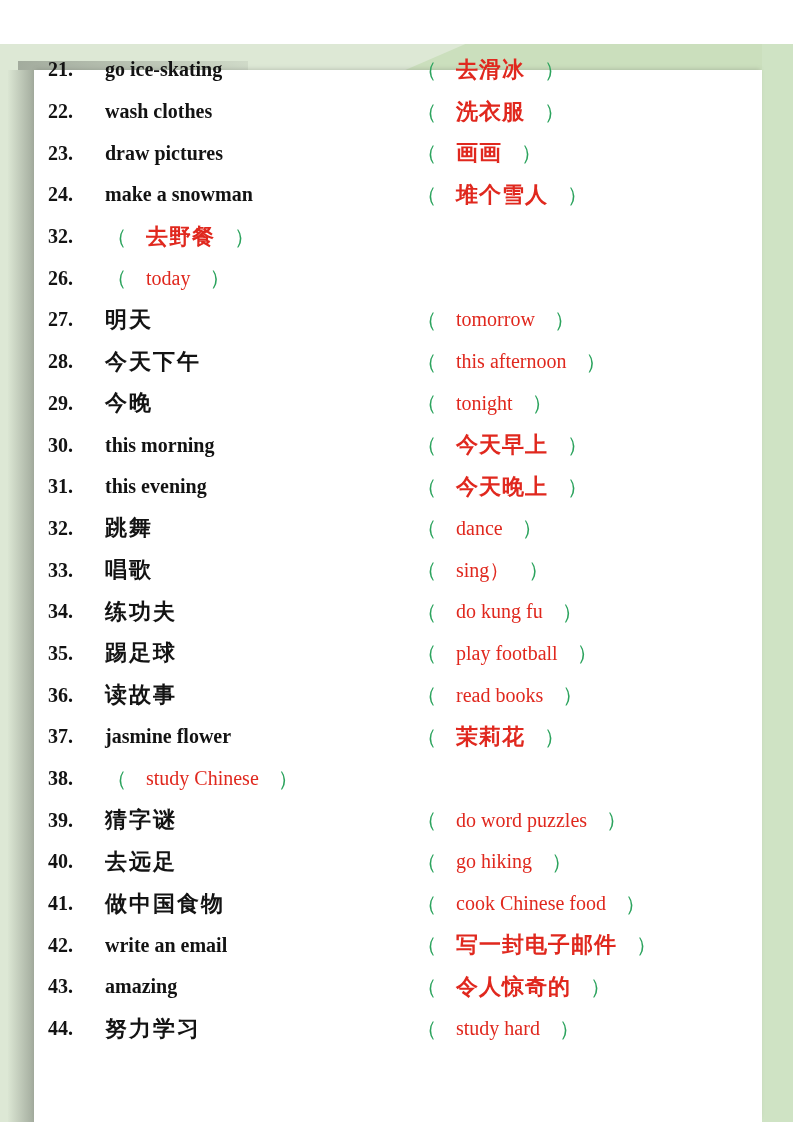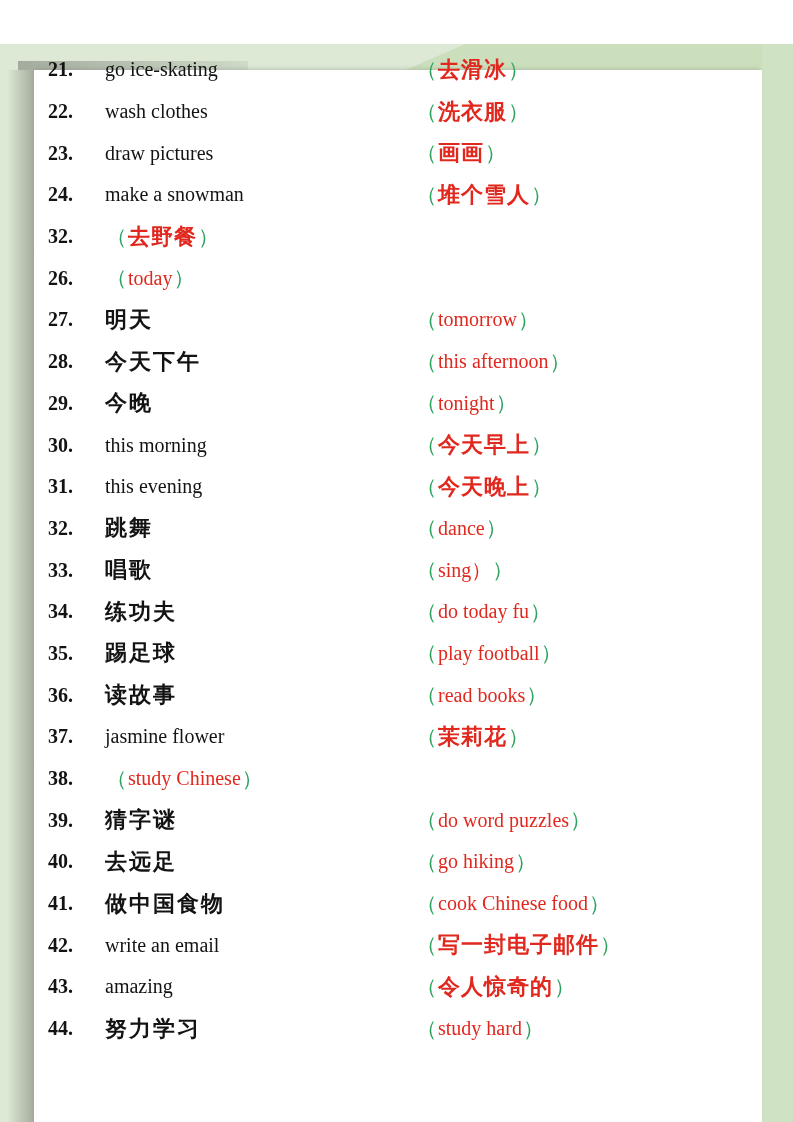--- a/index.html
+++ b/index.html
@@ -41,29 +41,29 @@
   }
 
   
   .rows { position: absolute; left: 48px; top: 49px; width: 714px; }
   .row  { height: 41.7px; display: flex; align-items: center; }
   .num  {
     width: 57px; flex: 0 0 57px;
     font-family: "Liberation Serif", serif; font-weight: bold;
     font-size: 20px; color: #131313;
   }
-  .term { width: 310px; flex: 0 0 310px; color: #131313; }
+  .term { width: 310px; flex: 0 0 310px; color: #131313; font-weight: bold; }
   .term.lang-en { font-family: "Liberation Serif", serif; font-size: 20px; }
   .term.lang-zh { font-family: "DejaVu Sans", sans-serif; font-weight: bold; font-size: 22px; letter-spacing: 2px; }
   .answer { display: flex; align-items: center; white-space: nowrap; }
   .paren {
     font-family: "Liberation Serif", serif; font-size: 21px;
     color: var(--green, #2ba35d); margin: 0 1px;
   }
-  .ans-text { color: var(--red, #e0281e); margin: 0 0; }
+  .ans-text { color: var(--red, #e0281e); margin: 0 18px; }
   .ans-text.lang-en { font-family: "Liberation Serif", serif; font-size: 20px; text-align: center; }
   .ans-text.lang-zh { font-family: "DejaVu Sans", sans-serif; font-weight: bold; font-size: 22px; letter-spacing: 1px; }
 </style>
 </head>
 <body style="--paper: #ffffff; --bg-green: #dde8d5; --bg-green-dark: #cbdfbd; --bg-green-right: #cfe3c4; --red: #e0281e; --green: #2ba35d;">
 
 <div class="scene">
   <div class="bg-top"></div>
   <div class="bg-green">
     <div class="bg-green-dark"></div>
@@ -199,21 +199,21 @@
       <span class="ans-text lang-en">sing）</span>
       <span class="paren">）</span>
     </span>
   </div>
 
   <div class="row">
     <span class="num">34.</span>
     <span class="term lang-zh">练功夫</span>
     <span class="answer">
       <span class="paren">（</span>
-      <span class="ans-text lang-en">do today fu</span>
+      <span class="ans-text lang-en">do kung fu</span>
       <span class="paren">）</span>
     </span>
   </div>
 
   <div class="row">
     <span class="num">35.</span>
     <span class="term lang-zh">踢足球</span>
     <span class="answer">
       <span class="paren">（</span>
       <span class="ans-text lang-en">play football</span>

